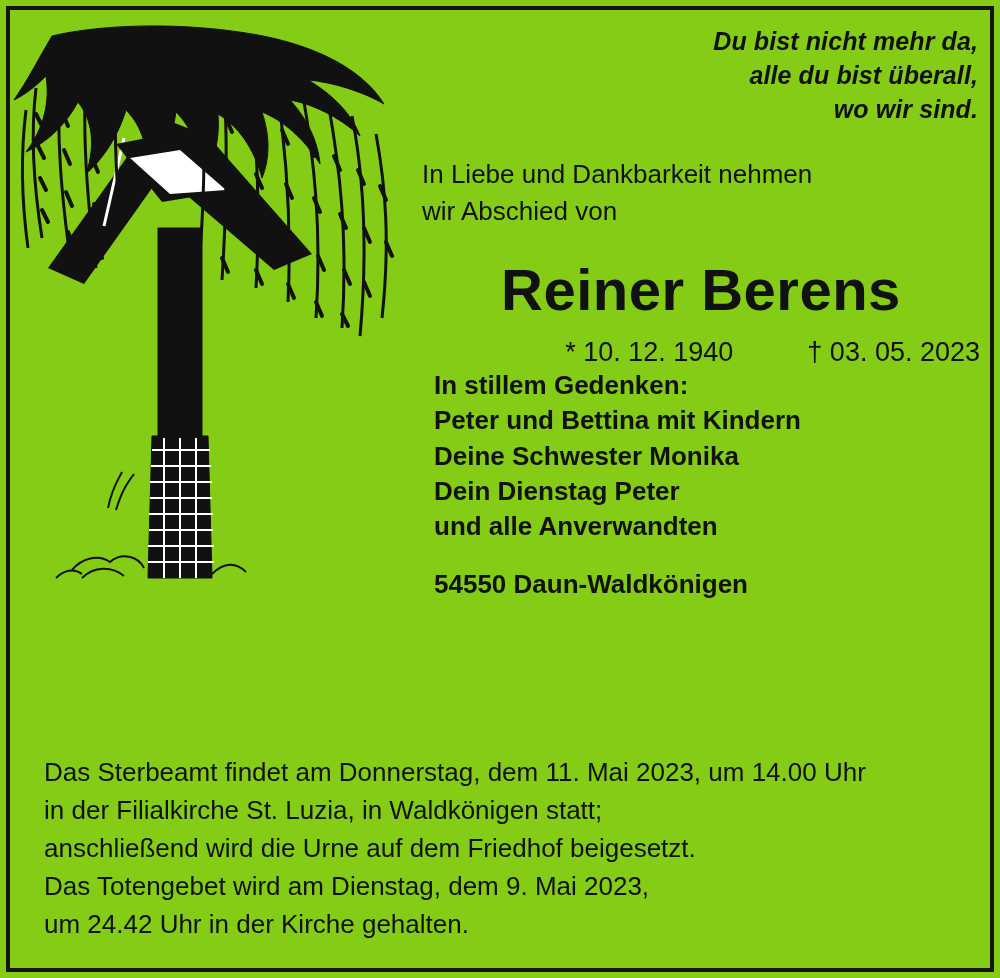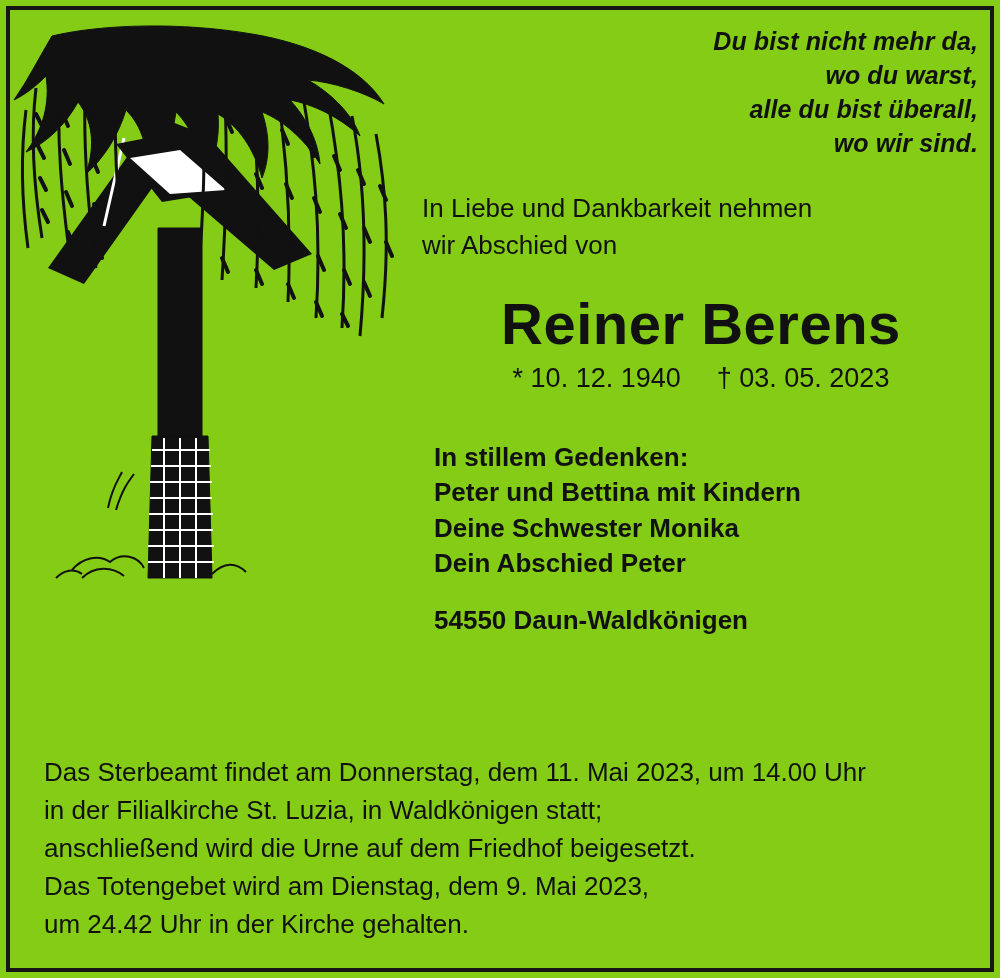--- a/index.html
+++ b/index.html
@@ -78,30 +78,29 @@
   .name {
     margin-top: 26px;
     text-align: center;
     font-size: 58px;
     font-weight: bold;
     letter-spacing: 0.5px;
     white-space: nowrap;
   }
 
   .dates {
-    margin-top: 6px;
+    margin-top: 14px;
     display: flex;
-    justify-content: center;
-    gap: 36px;
+    justify-content: flex-end;
+    gap: 74px;
     font-size: 27px;
   }
   .dates .d { white-space: nowrap; }
 
   .memorial {
-    margin-top: 46px;
     margin-left: 12px;
     font-size: 26px;
     font-weight: bold;
     line-height: 1.36;
   }
   .memorial .spacer { height: 24px; }
 
   .place {
     margin-left: 12px;
     font-size: 26px;
@@ -227,42 +226,42 @@
             <path d="M200 556 C212 544 224 544 234 554"></path>
           </g>
         </g>
       </svg>
     </div>
 
     <div class="right-col">
 
       <div class="verse">
         <div>Du bist nicht mehr da,</div>
-        <div>wo du warst,</div>
         <div>alle du bist überall,</div>
         <div>wo wir sind.</div>
       </div>
 
       <div class="intro">
         <div>In Liebe und Dankbarkeit nehmen</div>
         <div>wir Abschied von</div>
       </div>
 
       <div class="name">Reiner Berens</div>
 
       <div class="dates">
         <div class="d">* 10. 12. 1940</div>
         <div class="d">† 03. 05. 2023</div>
       </div>
 
       <div class="memorial">
         <div>In stillem Gedenken:</div>
         <div>Peter und Bettina mit Kindern</div>
         <div>Deine Schwester Monika</div>
-        <div>Dein Abschied Peter</div>
+        <div>Dein Dienstag Peter</div>
+        <div>und alle Anverwandten</div>
         <div class="spacer"></div>
       </div>
 
       <div class="place">54550 Daun-Waldkönigen</div>
     </div>
 
     <div class="bottom">
       <div>Das Sterbeamt findet am Donnerstag, dem 11. Mai 2023, um 14.00 Uhr</div>
       <div>in der Filialkirche St. Luzia, in Waldkönigen statt;</div>
       <div>anschließend wird die Urne auf dem Friedhof beigesetzt.</div>

